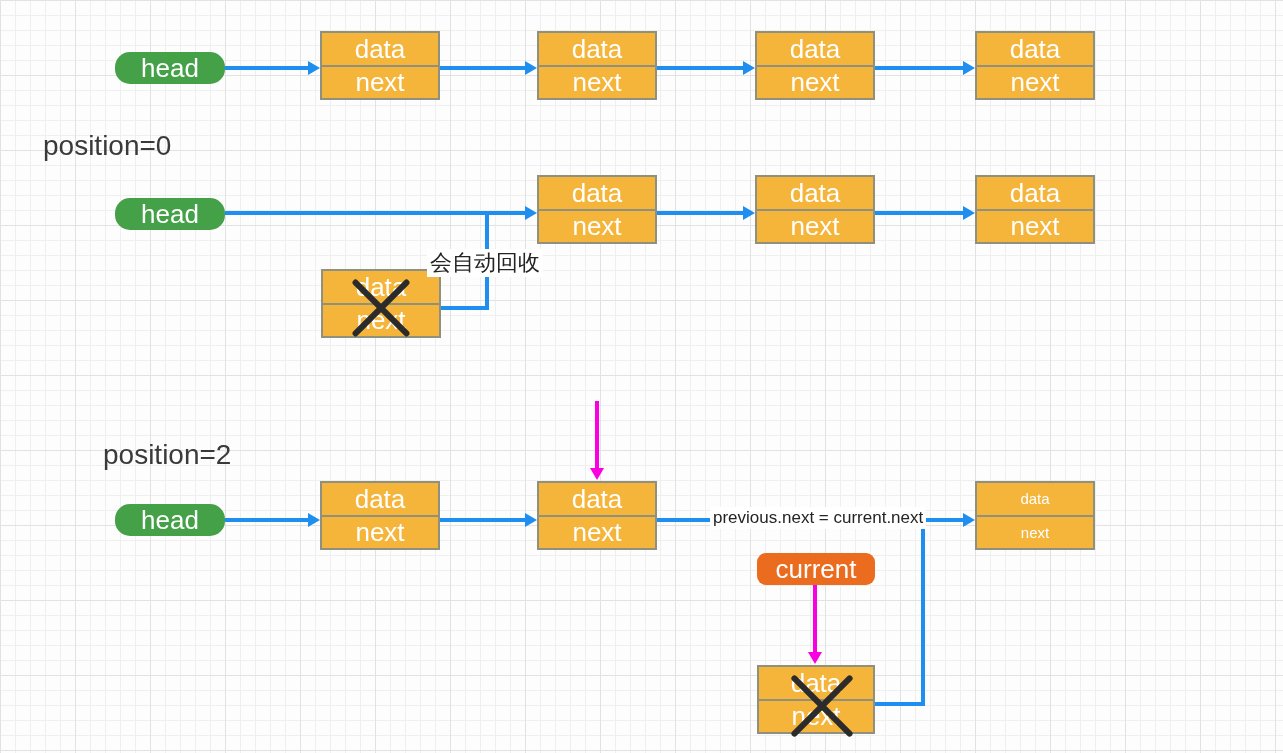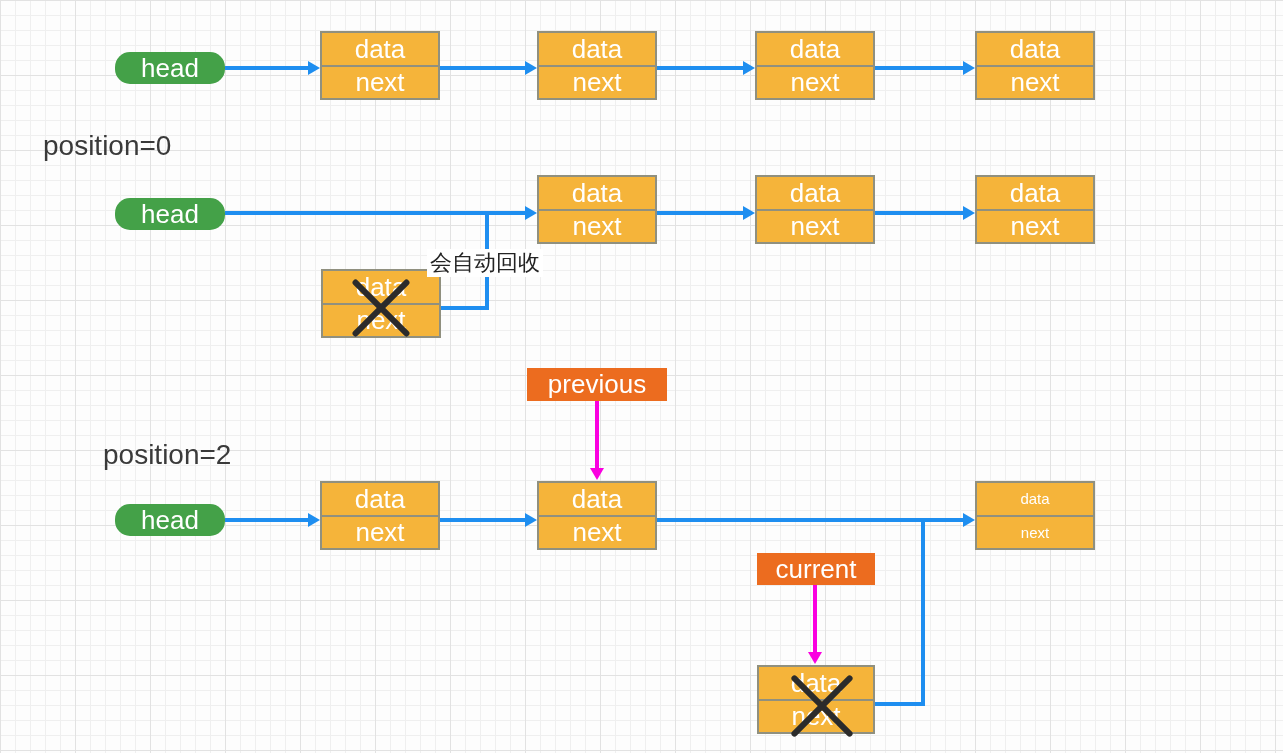--- a/index.html
+++ b/index.html
@@ -128,23 +128,20 @@
   <div class="node" style="left:321px;top:269px;">
     <div class="cell data">data</div>
     <div class="cell next">next</div>
   </div>
   <div class="xmark x1" style="left:341px;top:268px;width:80px;height:80px;"></div>
 
   <div class="hline" style="left:441px;top:306px;width:48px;"></div>
   <div class="vline" style="left:485px;top:213px;height:97px;"></div>
   <div class="note cn" style="left:427px;top:249px;">会自动回收</div>
 
-  <div class="pointer-label" style="left:527px;top:368px;width:140px;height:33px;">
-    <span>previous</span>
-  </div>
   <div class="varrow" style="left:595px;top:401px;height:68px;"></div>
 
   <div class="position-label" style="left:61px;top:439px;margin-left:42px;">position=2</div>
 
   <div class="head-box" style="left:115px;top:504px;">
     <span>head</span>
   </div>
   <div class="harrow" style="left:225px;top:518px;width:83px;"></div>
 
   <div class="node" style="left:320px;top:481px;">
@@ -152,29 +149,30 @@
     <div class="cell next">next</div>
   </div>
   <div class="harrow" style="left:440px;top:518px;width:85px;"></div>
 
   <div class="node" style="left:537px;top:481px;">
     <div class="cell data">data</div>
     <div class="cell next">next</div>
   </div>
 
   <div class="harrow" style="left:657px;top:518px;width:306px;"></div>
+  <div class="note code" style="left:710px;top:507px;">previous.next = current.next</div>
   <div class="vline" style="left:921px;top:518px;height:188px;"></div>
   <div class="hline" style="left:875px;top:702px;width:50px;"></div>
 
   <div class="node small" style="left:975px;top:481px;">
     <div class="cell data">data</div>
     <div class="cell next">next</div>
   </div>
 
-  <div class="pointer-label" style="left:757px;top:553px;width:118px;height:32px;">
+  <div class="pointer-label" style="left:757px;top:553px;width:118px;height:32px;border-radius:9px;">
     <span>current</span>
   </div>
   <div class="varrow" style="left:813px;top:585px;height:68px;"></div>
 
   <div class="node" style="left:757px;top:665px;width:118px;">
     <div class="cell data">data</div>
     <div class="cell next">next</div>
   </div>
   <div class="xmark x2" style="left:778px;top:664px;width:88px;height:84px;"></div>
 

